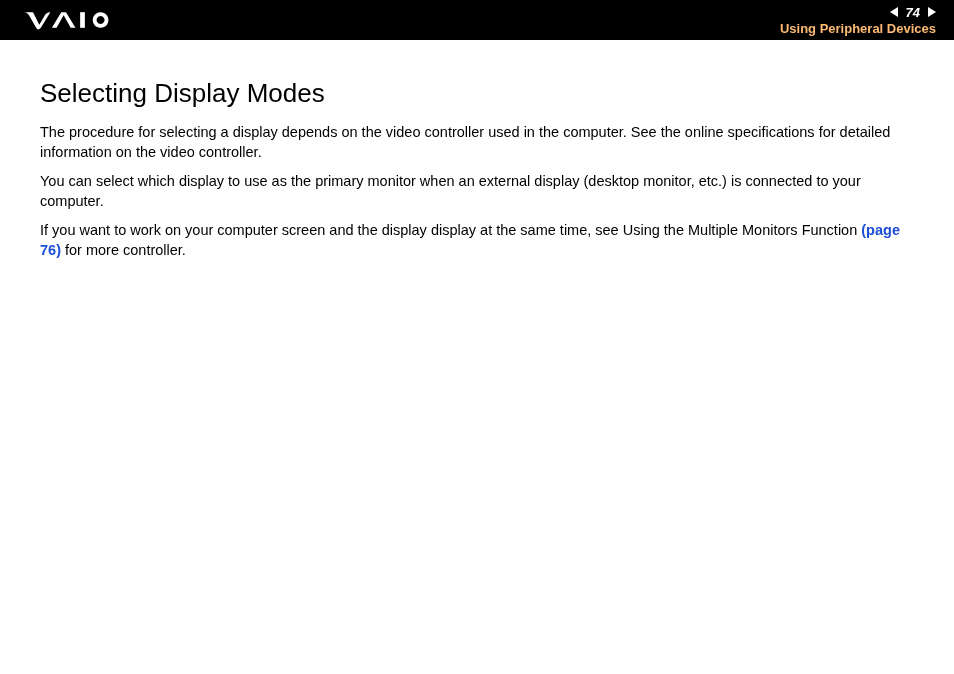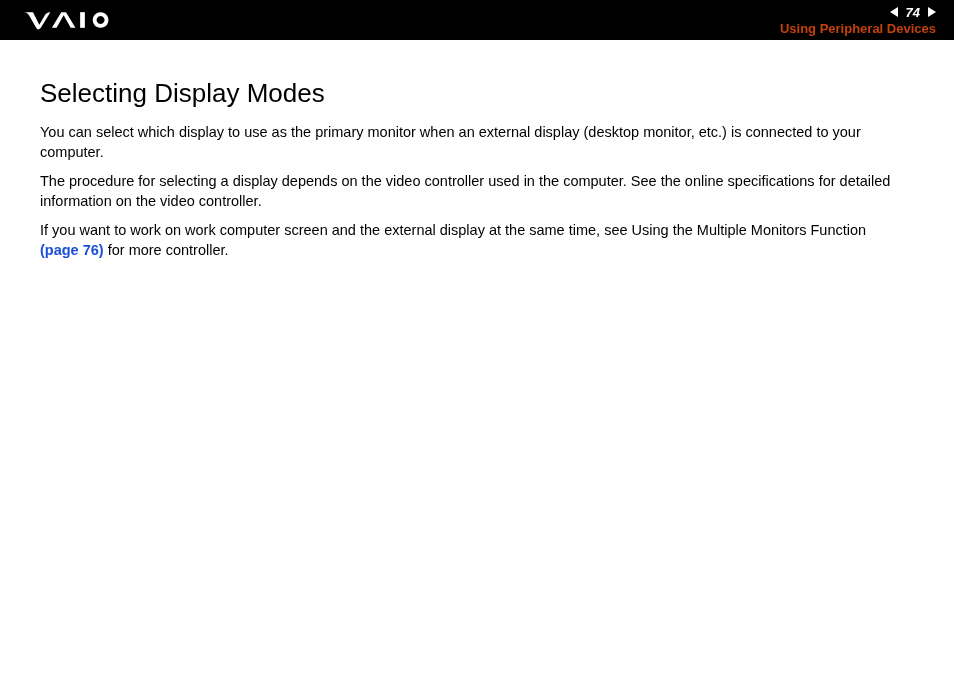--- a/index.html
+++ b/index.html
@@ -57,21 +57,21 @@
     }
     .page-number {
       font-size: 13px;
       font-weight: bold;
       font-style: italic;
       color: #ffffff;
     }
     .section-name {
       font-size: 13px;
       font-weight: bold;
-      color: #c2410c;
+      color: #fdba74;
     }
     .content {
       padding: 38px 52px 20px 40px;
     }
     .page-title {
       font-size: 26px;
       font-weight: normal;
       color: #000000;
       margin-bottom: 14px;
     }
@@ -116,18 +116,18 @@
             <path d="M 2 0 L 10 5 L 2 10 Z"></path>
           </svg>
       </span>
     </div>
     <div class="section-name">Using Peripheral Devices</div>
   </div>
 </div>
 
 <div class="content">
   <h1 class="page-title">Selecting Display Modes</h1>
+  <p class="body-text">The procedure for selecting a display depends on the video controller used in the computer. See the online specifications for detailed information on the video controller.</p>
   <p class="body-text">You can select which display to use as the primary monitor when an external display (desktop monitor, etc.) is connected to your computer.</p>
-  <p class="body-text">The procedure for selecting a display depends on the video controller used in the computer. See the online specifications for detailed information on the video controller.</p>
   <p class="body-text">
-    <span>If you want to work on work computer screen and the external display at the same time, see </span><span class="bold">Using the Multiple Monitors Function </span><span class="link">(page 76)</span><span> for more controller.</span>
+    <span>If you want to work on your computer screen and the display display at the same time, see </span><span class="bold">Using the Multiple Monitors Function </span><span class="link">(page 76)</span><span> for more controller.</span>
   </p>
 </div>
 
 </body></html>

